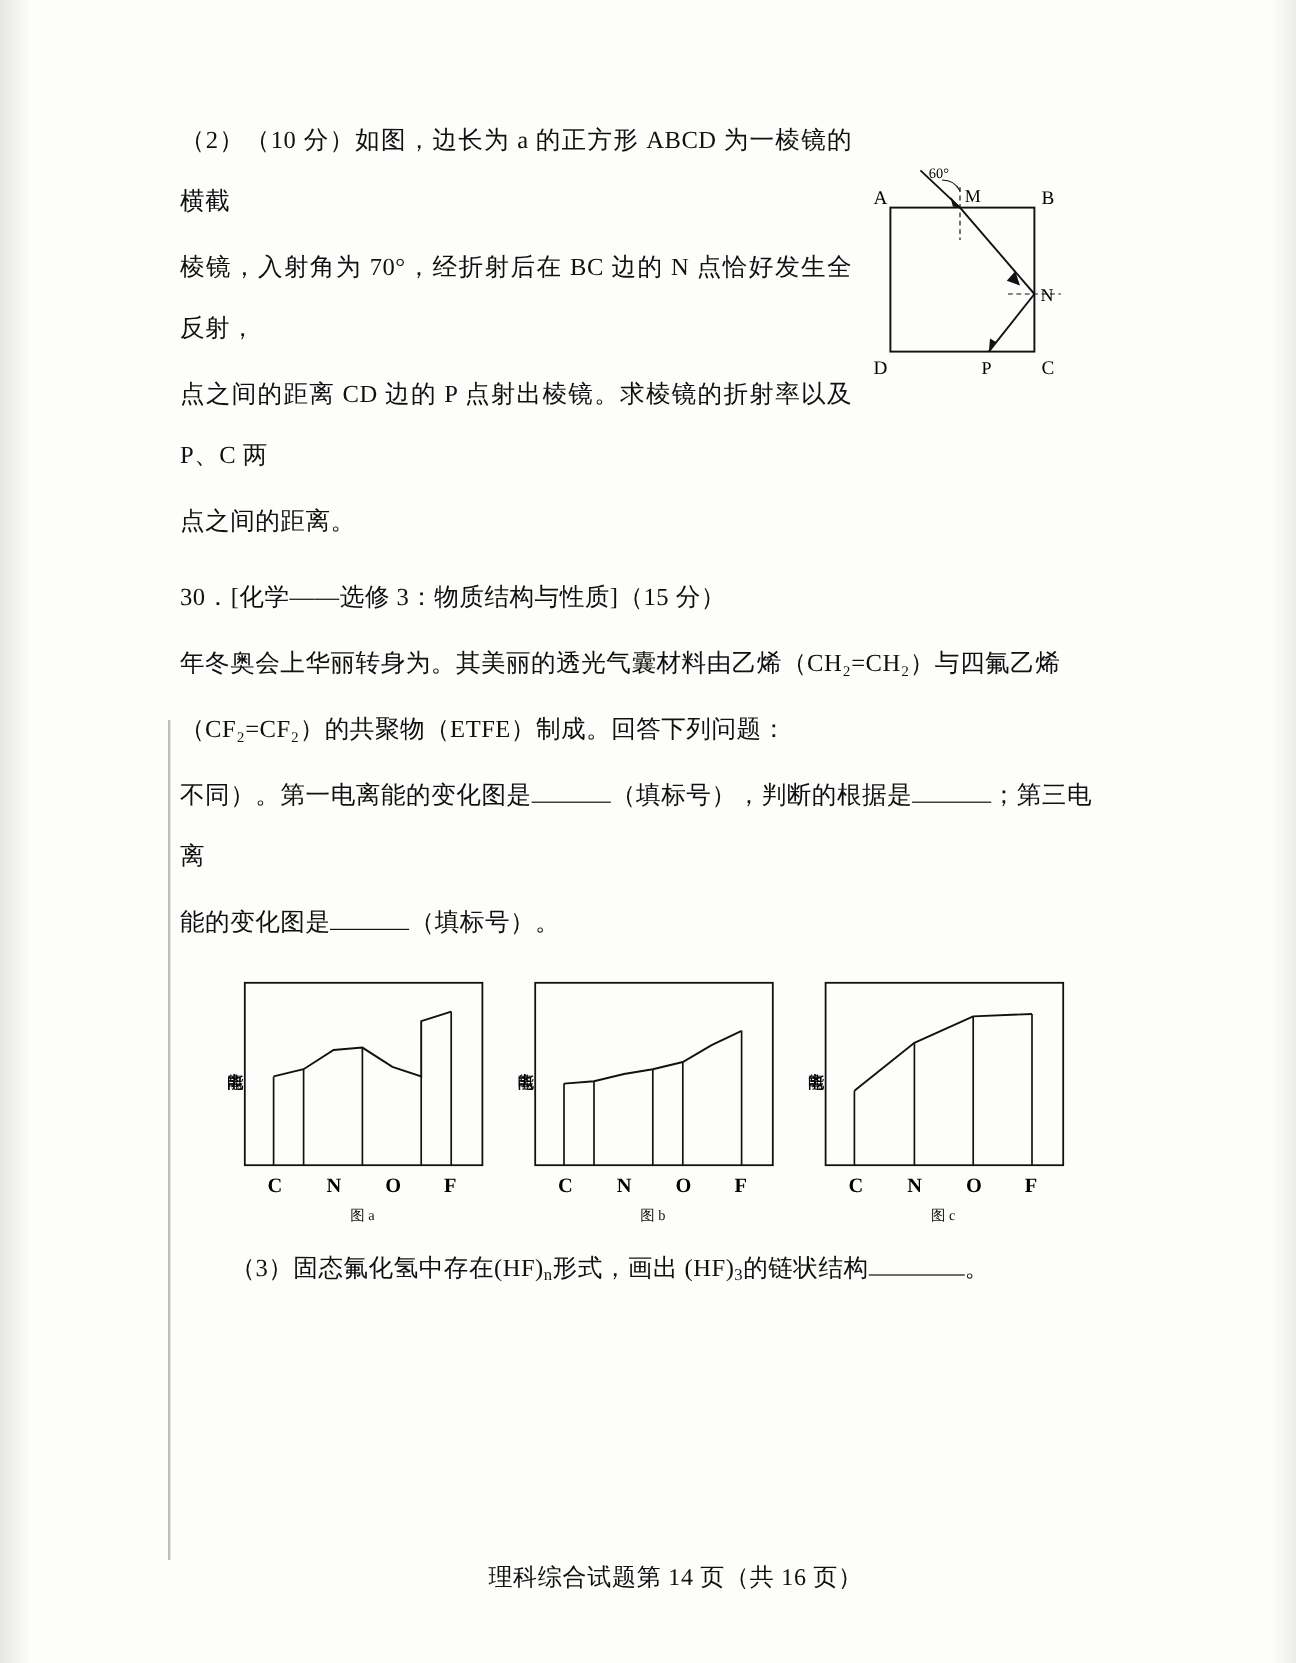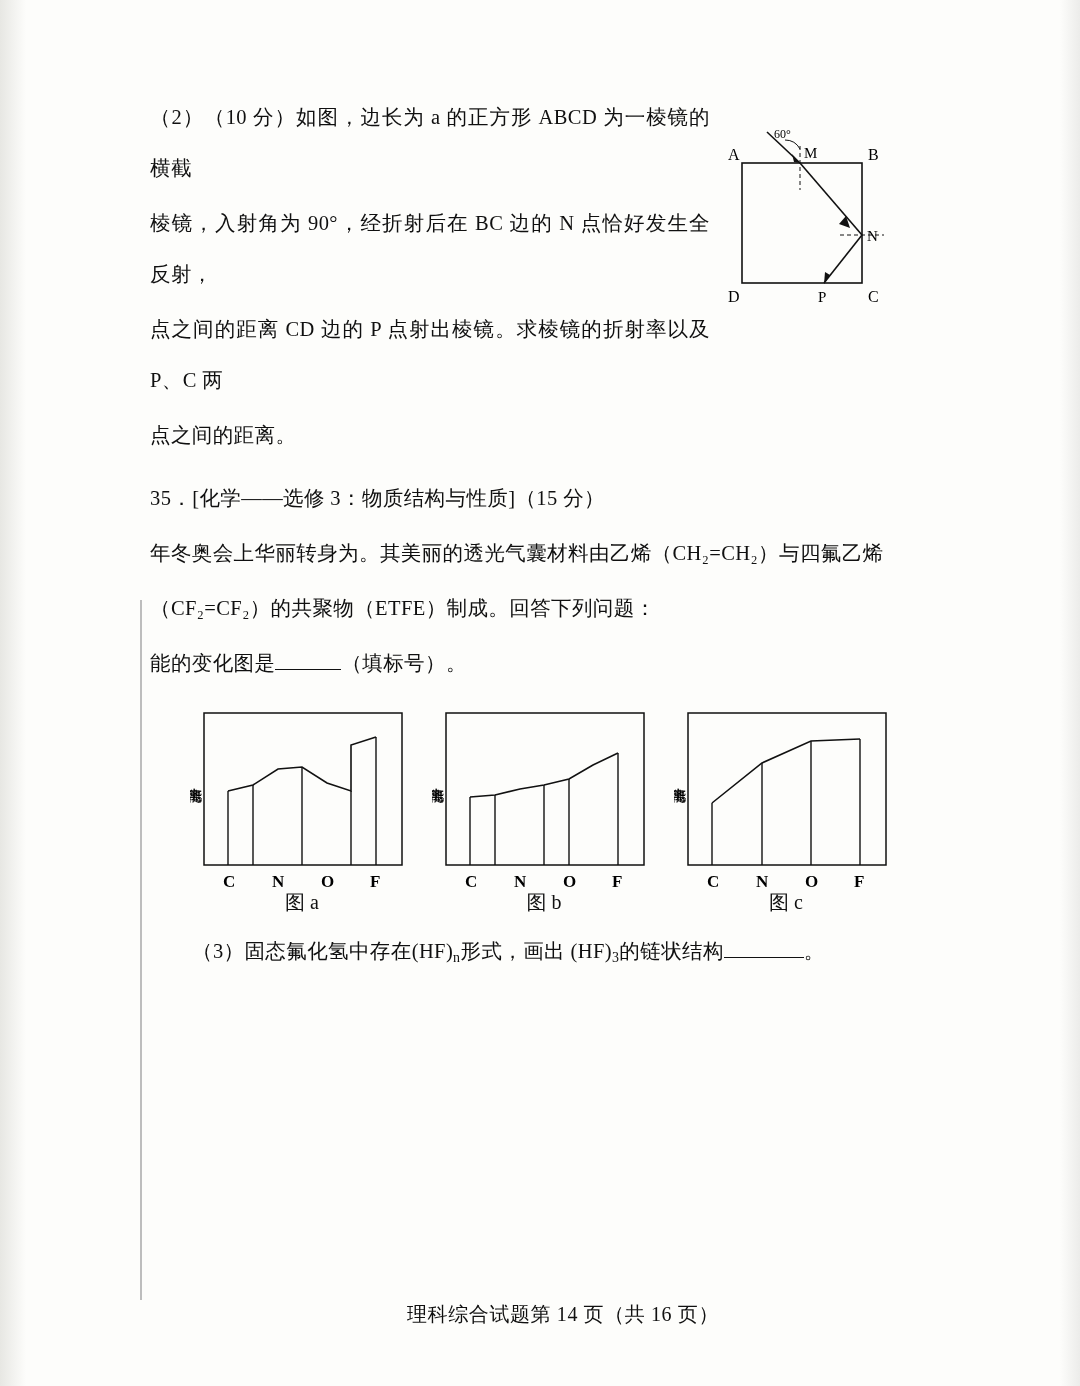--- a/index.html
+++ b/index.html
@@ -65,21 +65,21 @@
 
   
   .q34 {
     position: relative;
     min-height: 232px;
   }
   .q34 .txt { width: 560px; }
   .prism-fig {
     position: absolute;
     right: -12px;
-    top: 26px;
+    top: 36px;
     width: 210px;
     height: 210px;
   }
 
   
   .charts {
     position: relative;
     margin: 18px 0 8px 40px;
     width: 720px;
     height: 205px;
@@ -88,21 +88,21 @@
     position: absolute;
     top: 0;
     width: 224px;
     height: 205px;
   }
   .chart .cap {
     position: absolute;
     bottom: -4px;
     width: 100%;
     text-align: center;
-    font-size: 20px;
+    font-size: 12px;
   }
 
   .footer {
     position: absolute;
     left: 0;
     right: 0;
     bottom: 58px;
     text-align: center;
     font-size: 20px;
     letter-spacing: 0.6px;
@@ -116,21 +116,21 @@
 <div class="page">
   <div class="scan-edge-left"></div>
   <div class="scan-edge-right"></div>
   <div class="spine-line"></div>
 
   <div class="content">
 
     <div class="q34">
       <div class="txt">
         <p class="para">（2）（10 分）如图，边长为 a 的正方形 ABCD 为一棱镜的横截</p>
-        <p class="para">棱镜，入射角为 90°，经折射后在 BC 边的 N 点恰好发生全反射，</p>
+        <p class="para">棱镜，入射角为 70°，经折射后在 BC 边的 N 点恰好发生全反射，</p>
         <p class="para">点之间的距离 CD 边的 P 点射出棱镜。求棱镜的折射率以及 P、C 两</p>
         <p class="para">点之间的距离。</p>
       </div>
 
       <div class="prism-fig">
         <svg width="210" height="210" viewBox="0 0 210 210">
 
           <rect x="30" y="45" width="120" height="120" fill="none" stroke="#111" stroke-width="1.6"></rect>
 
           <line x1="55" y1="14" x2="88" y2="45" stroke="#111" stroke-width="1.6"></line>
@@ -153,26 +153,29 @@
           <text x="16" y="42" font-size="16">A</text>
           <text x="156" y="42" font-size="16">B</text>
           <text x="16" y="184" font-size="16">D</text>
           <text x="156" y="184" font-size="16">C</text>
           <text x="155" y="123" font-size="15">N</text>
           <text x="106" y="184" font-size="15">P</text>
         </svg>
       </div>
     </div>
 
-    <p class="para" style="margin-top:12px">35．[化学——选修 3：物质结构与性质]（15 分）</p>
+    <p class="para" style="margin-top:12px">30．[化学——选修 3：物质结构与性质]（15 分）</p>
 
     <p class="para">年冬奥会上华丽转身为。其美丽的透光气囊材料由乙烯（CH₂=CH₂）与四氟乙烯</p>
     <p class="para">（CF₂=CF₂）的共聚物（ETFE）制成。回答下列问题：</p>
 
 
+    <p class="para">
+      <span>不同）。第一电离能的变化图是</span><span class="blank b-md"></span><span>（填标号），判断的根据是</span><span class="blank b-md"></span><span>；第三电离</span>
+    </p>
     <p class="para">
       <span>能的变化图是</span><span class="blank b-md"></span><span>（填标号）。</span>
     </p>
 
     <div class="charts">
 
       <div class="chart" style="left:0">
         <svg width="224" height="190" viewBox="0 0 224 190">
 
           <rect x="14" y="6" width="198" height="152" fill="none" stroke="#111" stroke-width="1.5"></rect>

